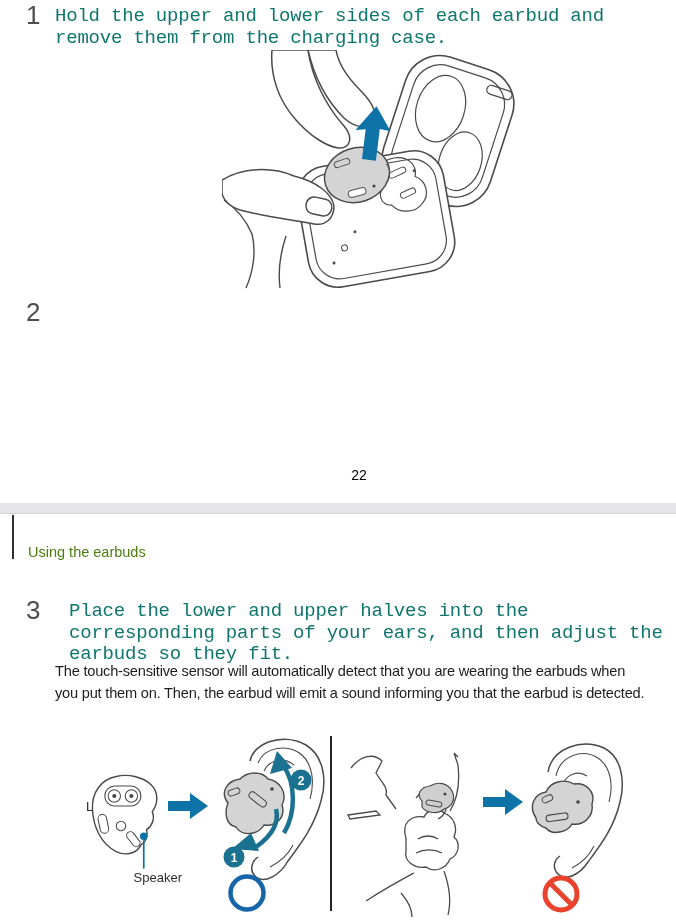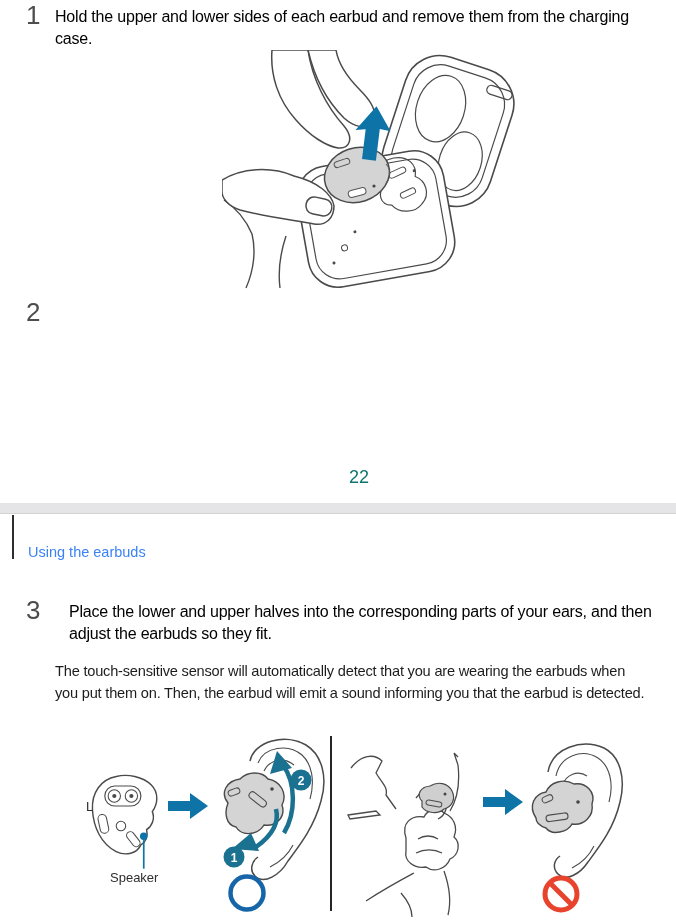--- a/index.html
+++ b/index.html
@@ -1,27 +1,27 @@
 <!DOCTYPE html>
 <html><head>
 <meta charset="utf-8">
 <style>
   html,body{margin:0;padding:0;background:#fff;}
   .page{position:relative;width:676px;height:921px;background:#ffffff;
         font-family:"Liberation Sans",sans-serif;color:#1c1c1c;overflow:hidden;}
   .step-num{position:absolute;font-size:26px;line-height:1;color:#4d4d4d;font-weight:400;}
-  .step-text{position:absolute;width:596px;font-size:16px;line-height:21.7px;letter-spacing:-0.2px;color:#000000;}
+  .step-text{position:absolute;width:596px;font-size:19px;line-height:21.7px;letter-spacing:-0.2px;color:#0f766e;font-family:Liberation Mono, monospace;}
   .step-detail{position:absolute;width:596px;font-size:14.6px;line-height:21.7px;letter-spacing:-0.2px;color:#1c1c1c;}
-  .page-number{position:absolute;left:0;right:0;top:467px;text-align:center;font-size:18px;color:#0f766e;margin-left:42px;}
+  .page-number{position:absolute;left:0;right:0;top:467px;text-align:center;font-size:14px;color:#000000;margin-left:42px;}
   .page-band{position:absolute;left:0;top:503px;width:676px;height:10px;background:#e5e5e7;border-bottom:1px solid #d2d2d4;}
   .section-bar{position:absolute;left:12px;top:515px;width:2px;height:44px;background:#2e2e2e;}
-  .section-header{position:absolute;left:28px;top:544px;font-size:14.5px;color:#3b82f6;}
+  .section-header{position:absolute;left:28px;top:544px;font-size:14.5px;color:#4d7c0f;}
   .fig{position:absolute;}
   .fig-label{position:absolute;font-size:13px;color:#2e2e2e;}
-  .speaker-label{position:absolute;left:110px;top:870px;width:72px;text-align:left;font-size:13px;color:#2e2e2e;}
+  .speaker-label{position:absolute;left:110px;top:870px;width:72px;text-align:right;font-size:13px;color:#2e2e2e;}
   .divider{position:absolute;left:330px;top:736px;width:2px;height:175px;background:#242424;}
   svg{display:block;}
 </style>
 </head>
 <body>
 
 <div class="page">
 
   <div class="step-num" style="left:26px;top:2px;">1</div>
   <div class="step-text" style="left:55px;top:6px;">Hold the upper and lower sides of each earbud and remove them from the charging case.</div>

